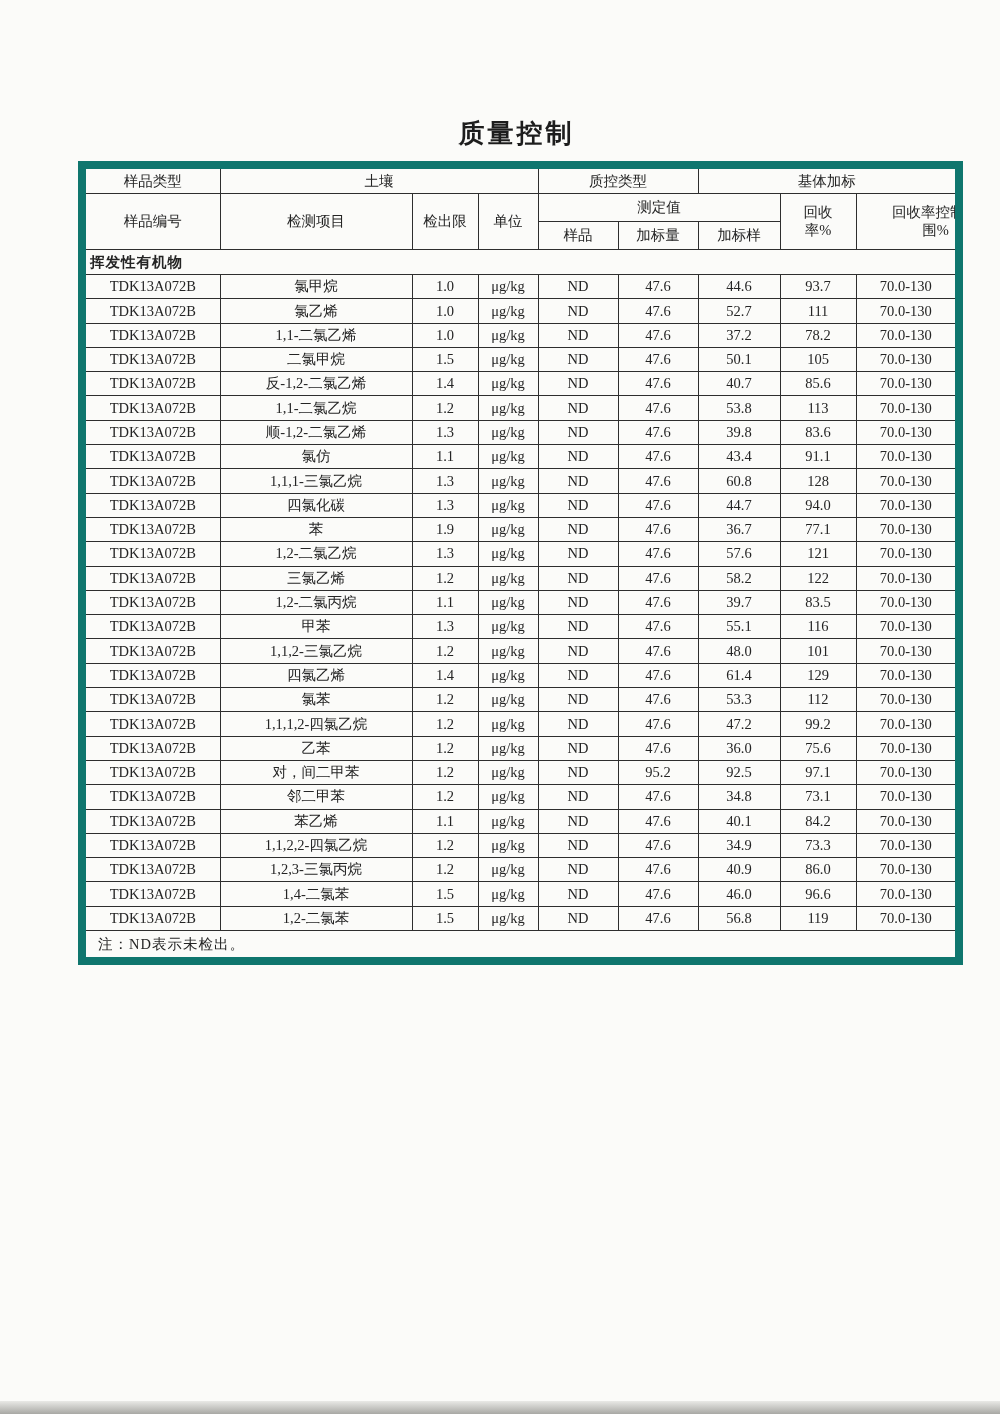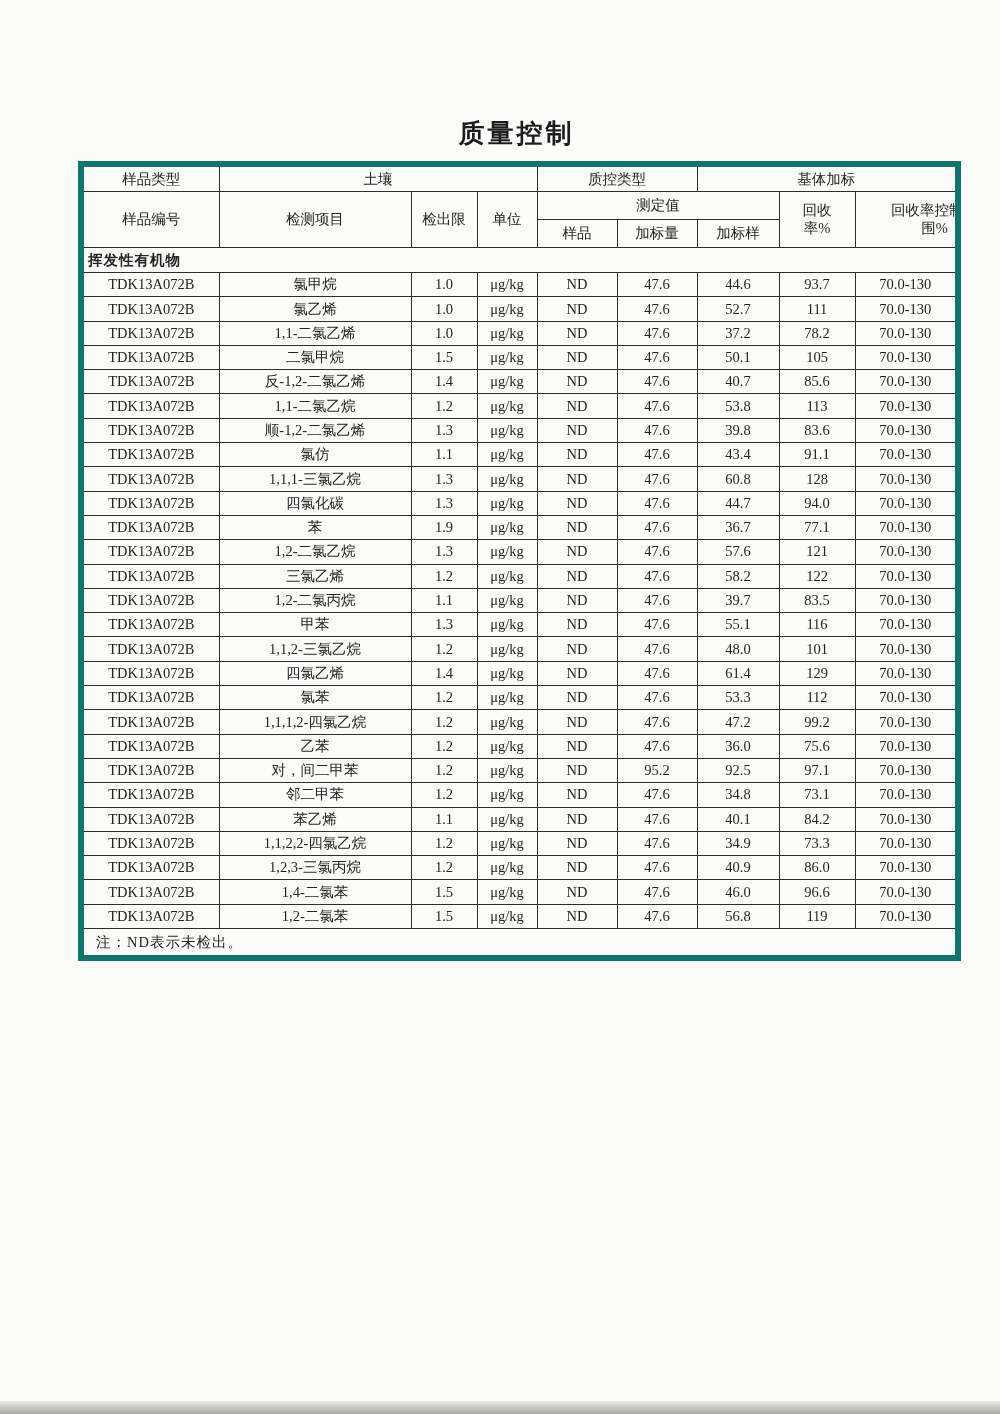--- a/index.html
+++ b/index.html
@@ -28,21 +28,21 @@
     font-size:14.5px;color:#242424;
   }
   table.qc-table td, table.qc-table th{
     border:1px solid #2e2e2e;
     padding:1px 2px;
     text-align:center;
     font-weight:normal;
     overflow:hidden;
     line-height:1.3;
   }
-  table.qc-table{border:6px solid #0f766e;}
+  table.qc-table{border:8px solid #0f766e;}
   tr.meta-row td{height:22px;}
   tr.head-row-1 td{height:25px;}
   tr.head-row-2 td{height:25px;}
   tr.section-row td{
     height:22px;text-align:left;font-weight:bold;
     padding-left:4px;letter-spacing:1px;
   }
   tbody.data-body td{height:21.3px;}
   tr.note-row td{
     height:24px;text-align:left;padding-left:12px;letter-spacing:1px;

